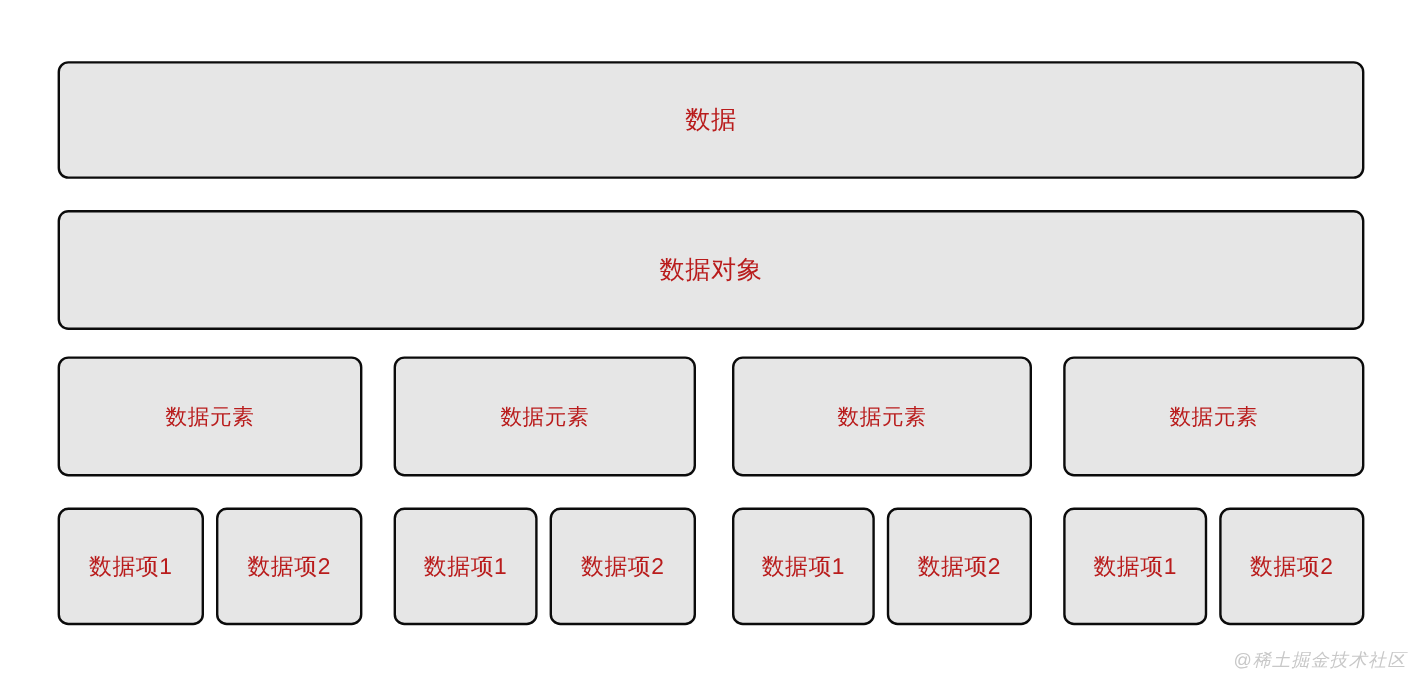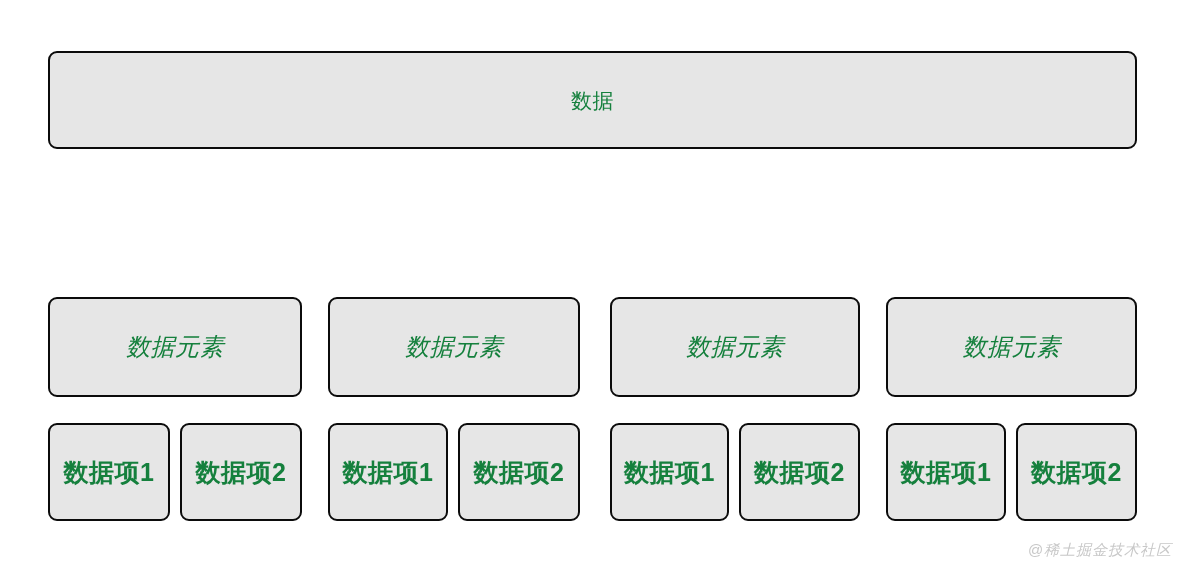--- a/index.html
+++ b/index.html
@@ -23,59 +23,60 @@
   }
   .box {
     position: absolute;
     box-sizing: border-box;
     background: #e6e6e6;
     border: 2px solid #0b0b0b;
     border-radius: 9px;
     display: flex;
     align-items: center;
     justify-content: center;
-    color: #15803d;
+    color: #b91c1c;
     line-height: 1;
     user-select: none;
   }
   .box-label {
     display: block;
     text-align: center;
     letter-spacing: 0.5px;
     white-space: nowrap;
   }
   .row-data .box-label,
   .row-object .box-label {
     font-size: 21px;
   }
   .row-element .box-label {
-    font-size: 24px;
-    font-style: italic;
+    font-size: 18px;
   }
   .row-item .box-label {
-    font-size: 25px;
-    font-weight: bold;
+    font-size: 19px;
   }
   #watermark {
     position: absolute;
     right: 16px;
     bottom: 12px;
     font-size: 15px;
     color: #c8c8c8;
     letter-spacing: 1px;
     white-space: nowrap;
     user-select: none;
   }
 </style>
 </head>
 <body style="background: rgb(255, 255, 255);">
 
 <div id="diagram">
     <div class="box row-data" style="left: 48px; top: 51px; width: 1089px; height: 98px; background: rgb(230, 230, 230); border-color: rgb(11, 11, 11);">
       <span class="box-label">数据</span>
+    </div>
+    <div class="box row-object" style="left: 48px; top: 175px; width: 1089px; height: 100px; background: rgb(230, 230, 230); border-color: rgb(11, 11, 11);">
+      <span class="box-label">数据对象</span>
     </div>
     <div class="box row-element" style="left: 48px; top: 297px; width: 254px; height: 100px; background: rgb(230, 230, 230); border-color: rgb(11, 11, 11);">
       <span class="box-label">数据元素</span>
     </div>
     <div class="box row-element" style="left: 328px; top: 297px; width: 252px; height: 100px; background: rgb(230, 230, 230); border-color: rgb(11, 11, 11);">
       <span class="box-label">数据元素</span>
     </div>
     <div class="box row-element" style="left: 610px; top: 297px; width: 250px; height: 100px; background: rgb(230, 230, 230); border-color: rgb(11, 11, 11);">
       <span class="box-label">数据元素</span>
     </div>

